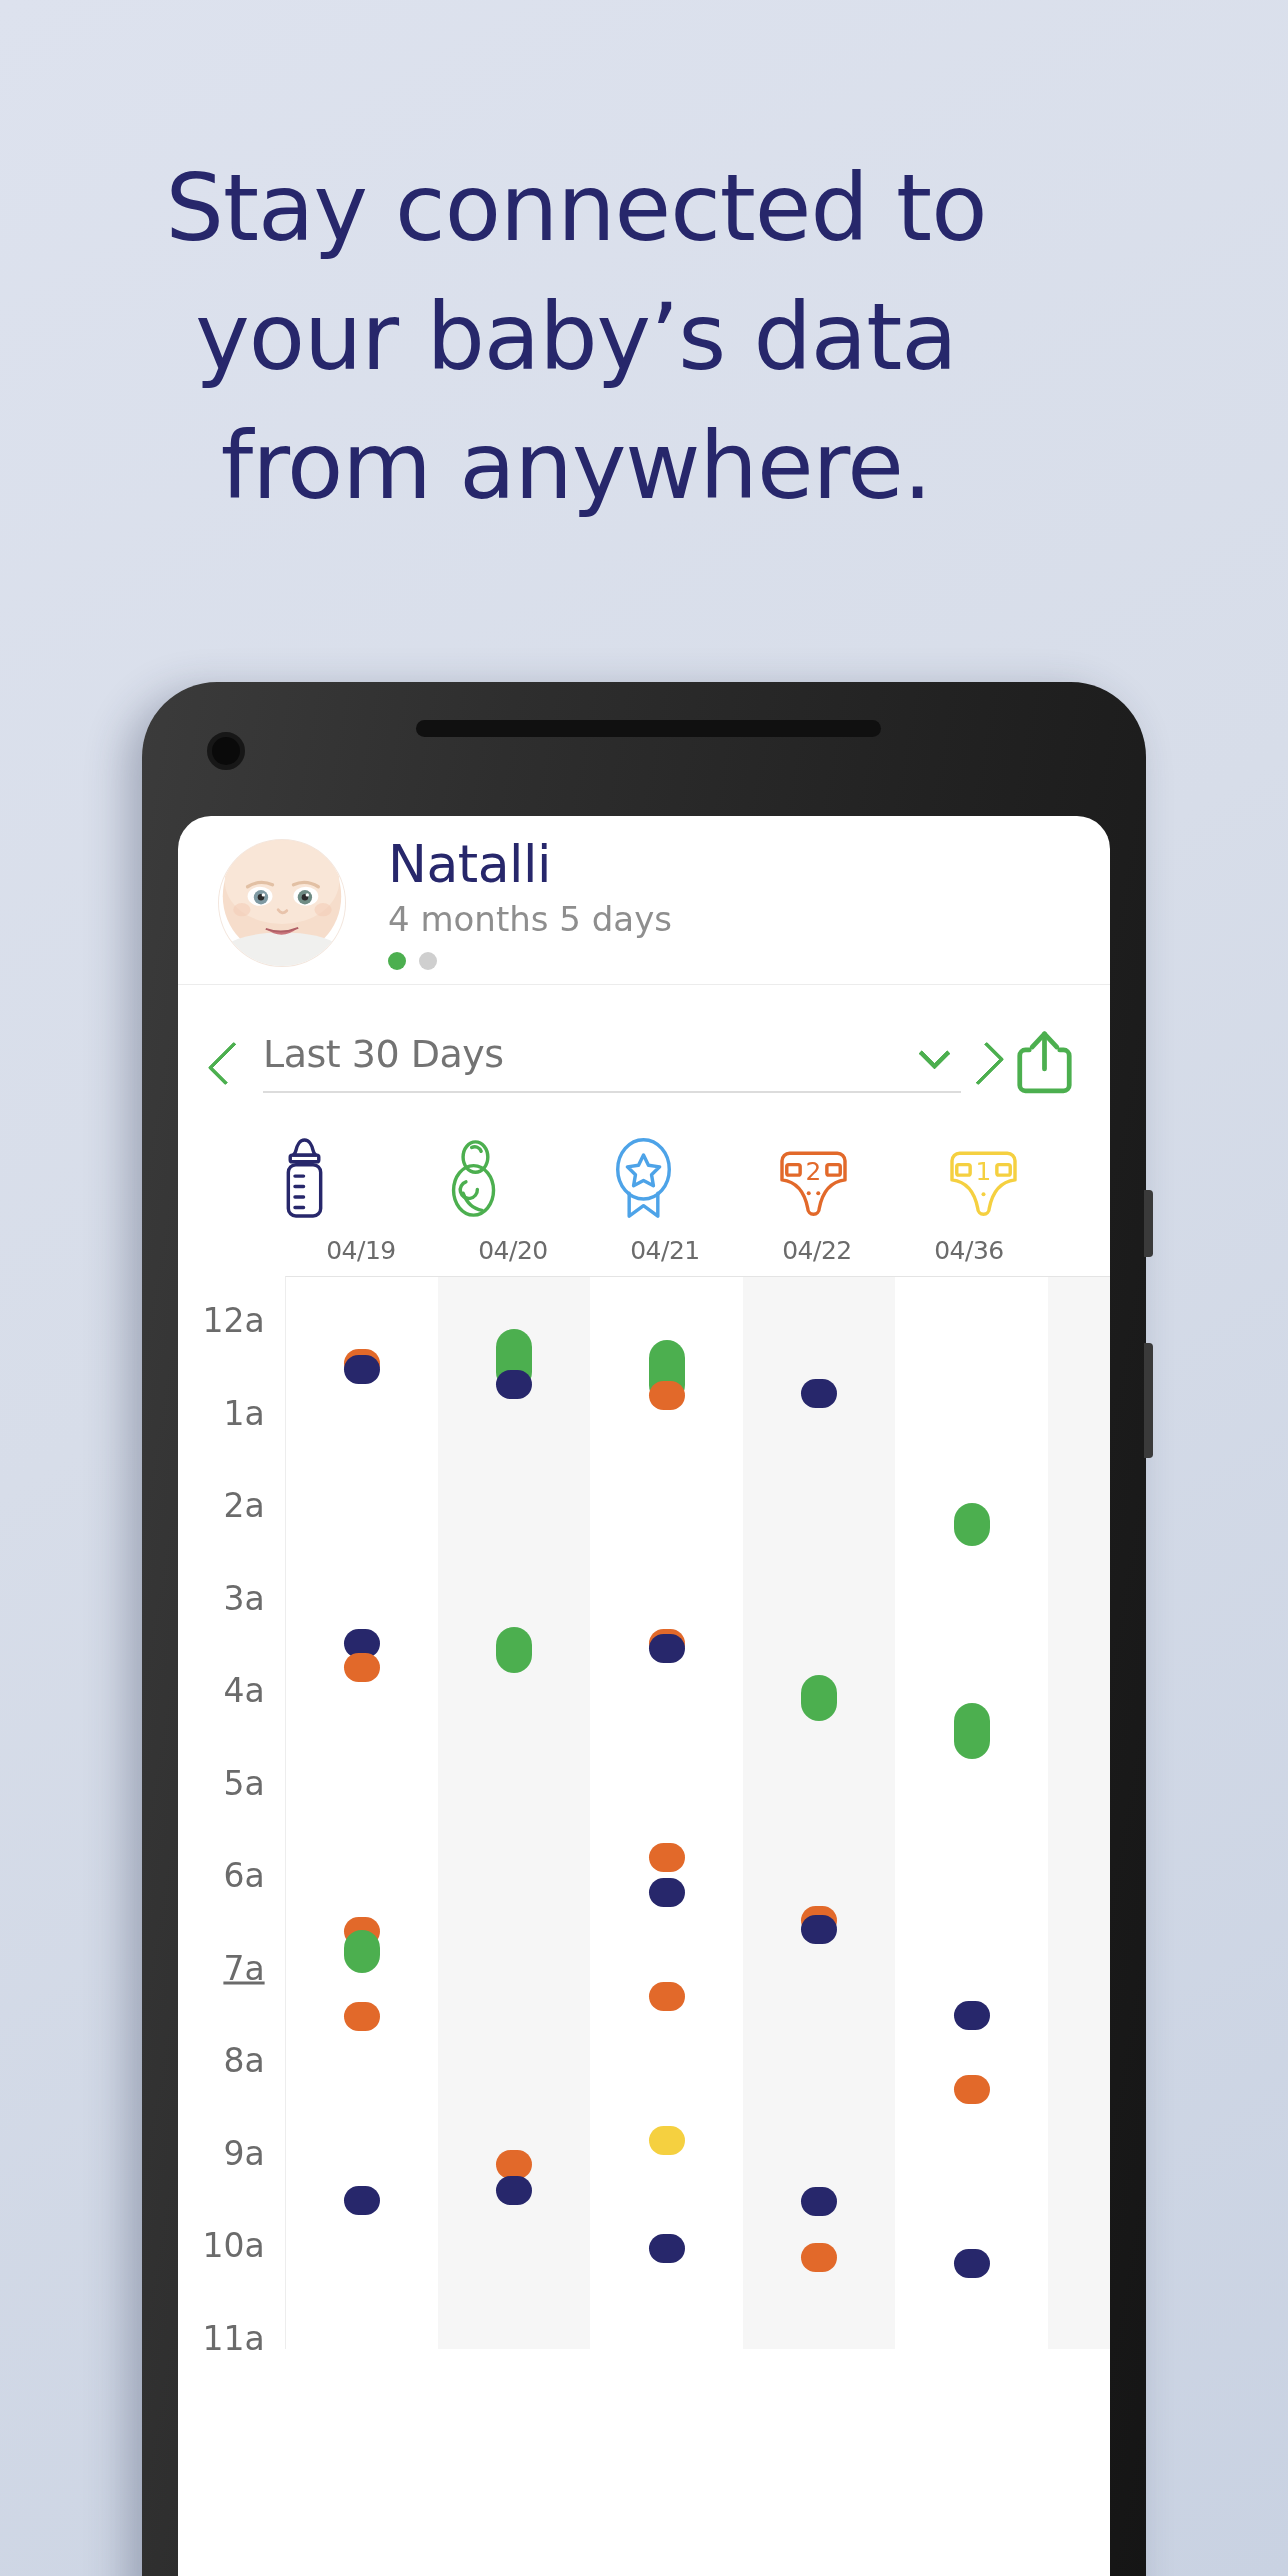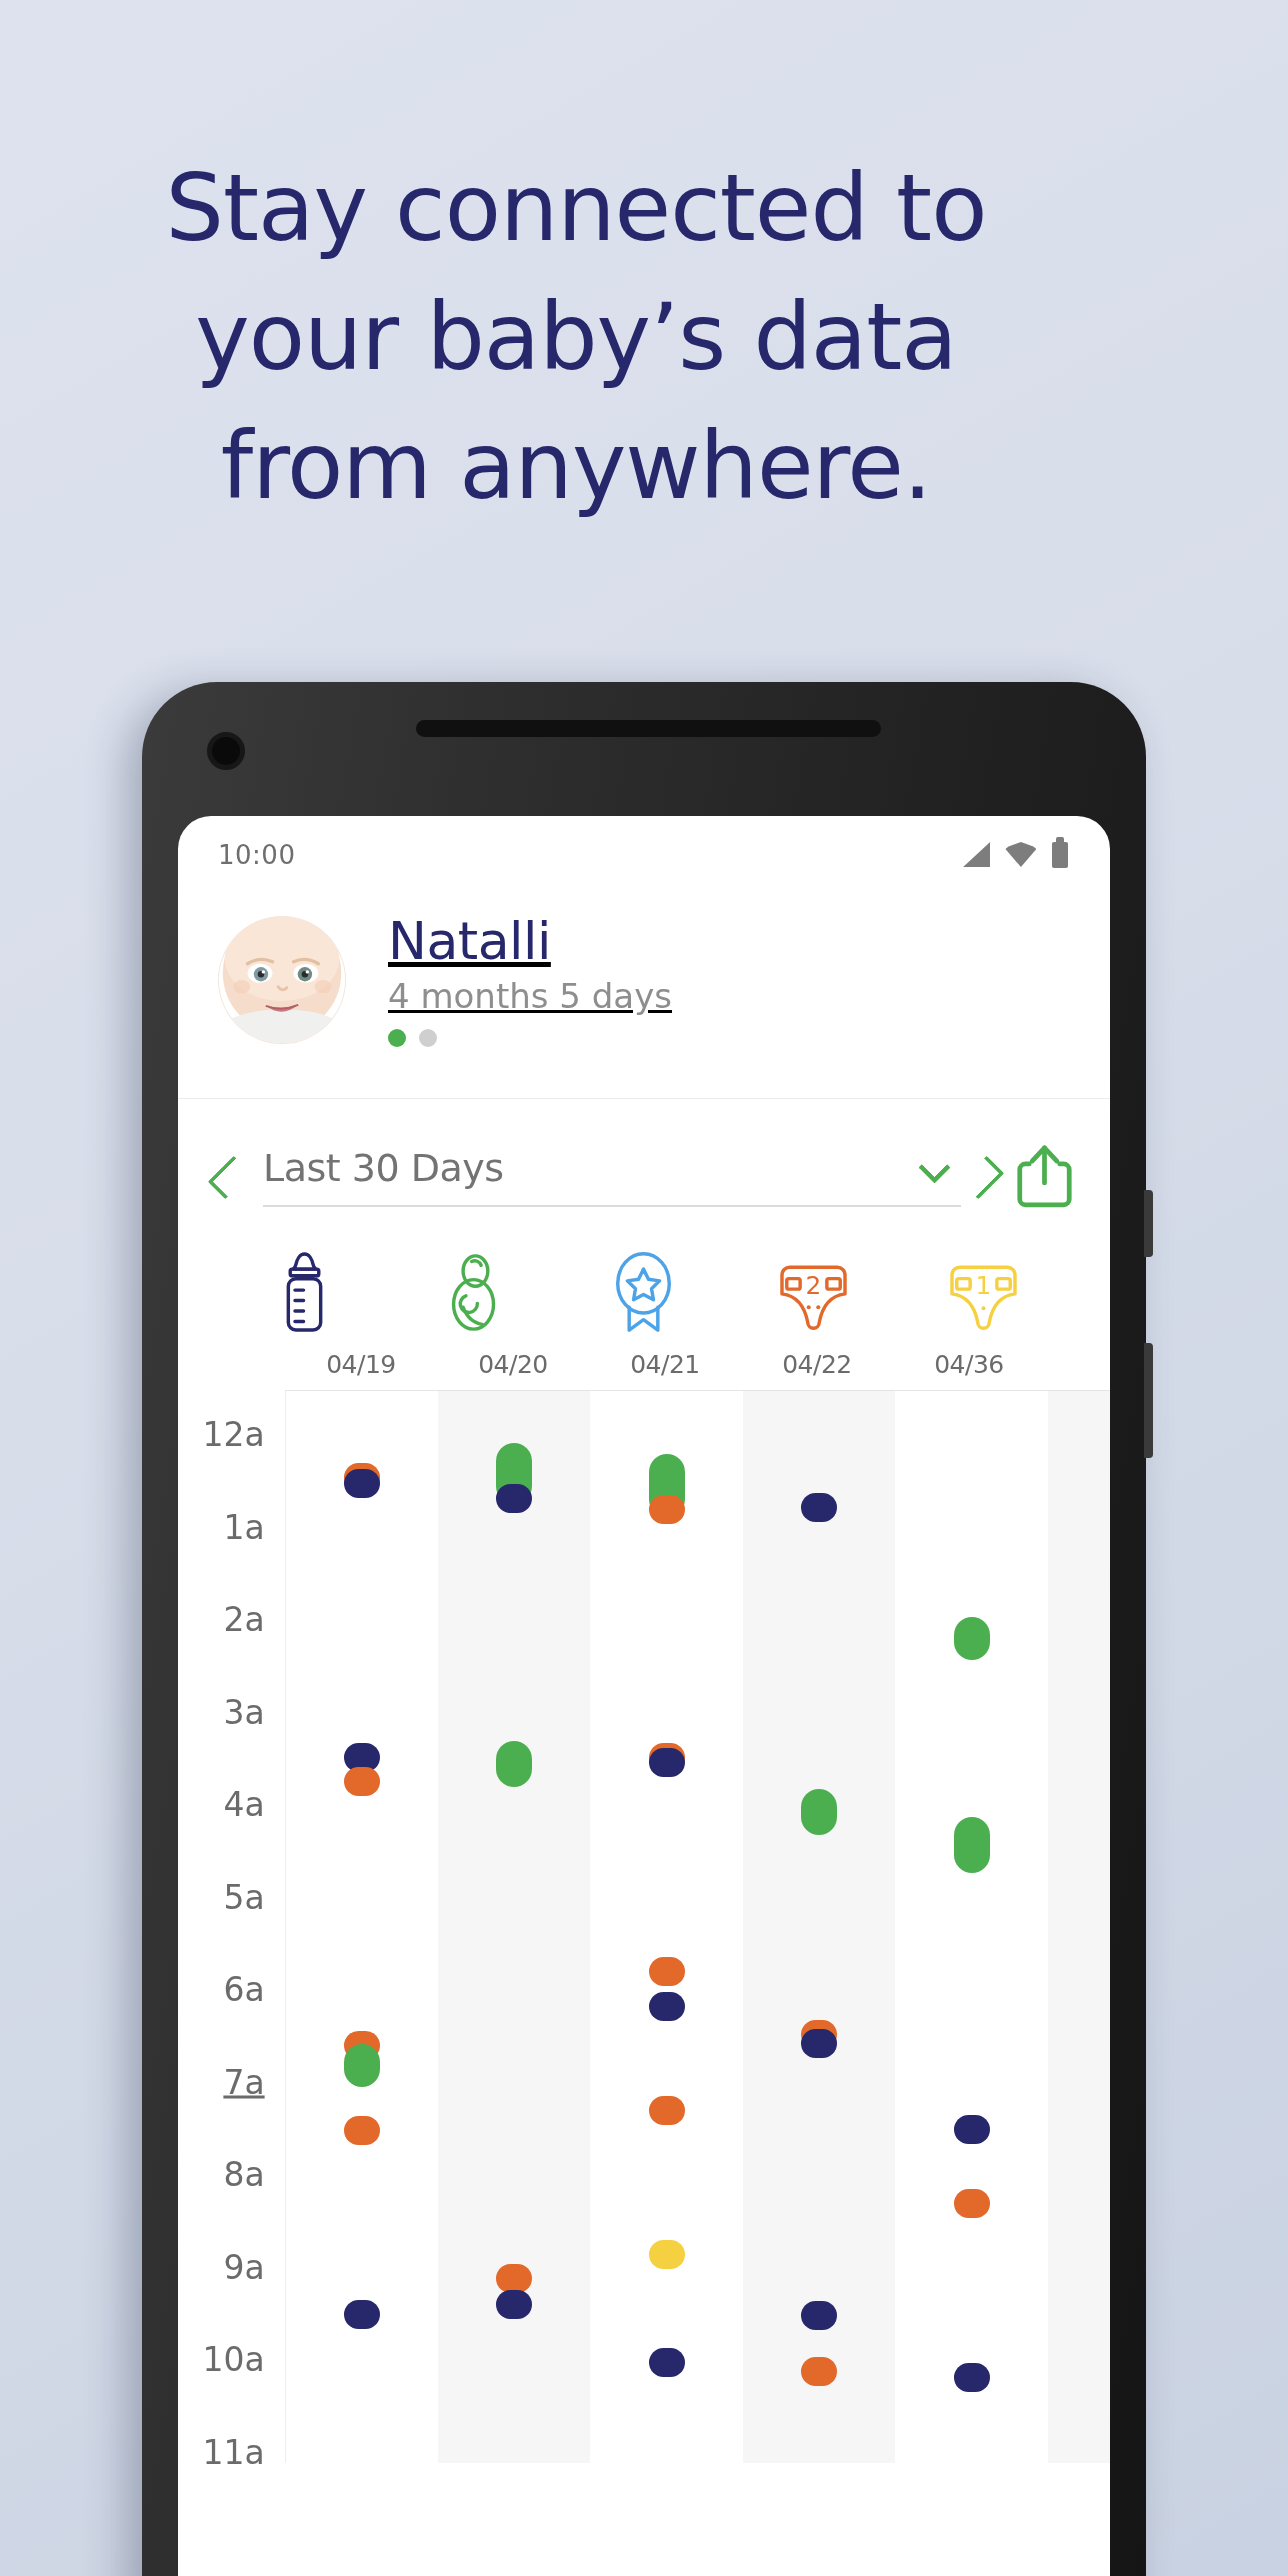--- a/index.html
+++ b/index.html
@@ -101,23 +101,22 @@
                clip-path: polygon(100% 0, 100% 100%, 0 100%); }
   .ic-wifi   { width: 31px; height: 25px; background:#7d7d7d;
                clip-path: polygon(50% 100%, 0 28%, 10% 18%, 50% 0, 90% 18%, 100% 28%); }
   .ic-batt   { width: 16.3px; height: 26px; background:#7d7d7d; border-radius: 1.9px; position: relative; }
   .ic-batt:before { content:""; position:absolute; top:-4.8px; left:3.8px; width:8.6px; height:4.8px; background:#7d7d7d; border-radius:1.9px 1.9px 0 0; }
 
   
   .profile {
     display: flex;
     align-items: center;
-    padding: 19px 40px 51px 40px;
+    padding: 19px 40px 14px 40px;
     border-bottom: 1.9px solid #ececec;
-    text-decoration: underline;
   }
   .avatar {
     width: 128px; height: 128px;
     border-radius: 50%;
     flex: 0 0 128px;
     overflow: hidden;
     background: #f3e6dd;
     position: relative;
   }
   .avatar svg { display:block; width:128px; height:128px; }
@@ -274,28 +273,20 @@
 </div>
 
 <div class="phone">
   <div class="phone-cam"></div>
   <div class="phone-speaker"></div>
   <div class="phone-side-btn btn-a"></div>
   <div class="phone-side-btn btn-b"></div>
 
   <div class="screen">
 
-    <div class="statusbar">
-      <div class="status-time">10:00</div>
-      <div class="status-icons">
-        <span class="ic-signal"></span>
-        <span class="ic-wifi"></span>
-        <span class="ic-batt"></span>
-      </div>
-    </div>
 
     <div class="profile">
       <div class="avatar">
         <svg viewBox="0 0 134 134" xmlns="http://www.w3.org/2000/svg">
           <defs>
             <clipPath id="avclip">
                 <circle cx="67" cy="67" r="66"></circle>
               </clipPath>
           </defs>
           <g clip-path="url(#avclip)">

